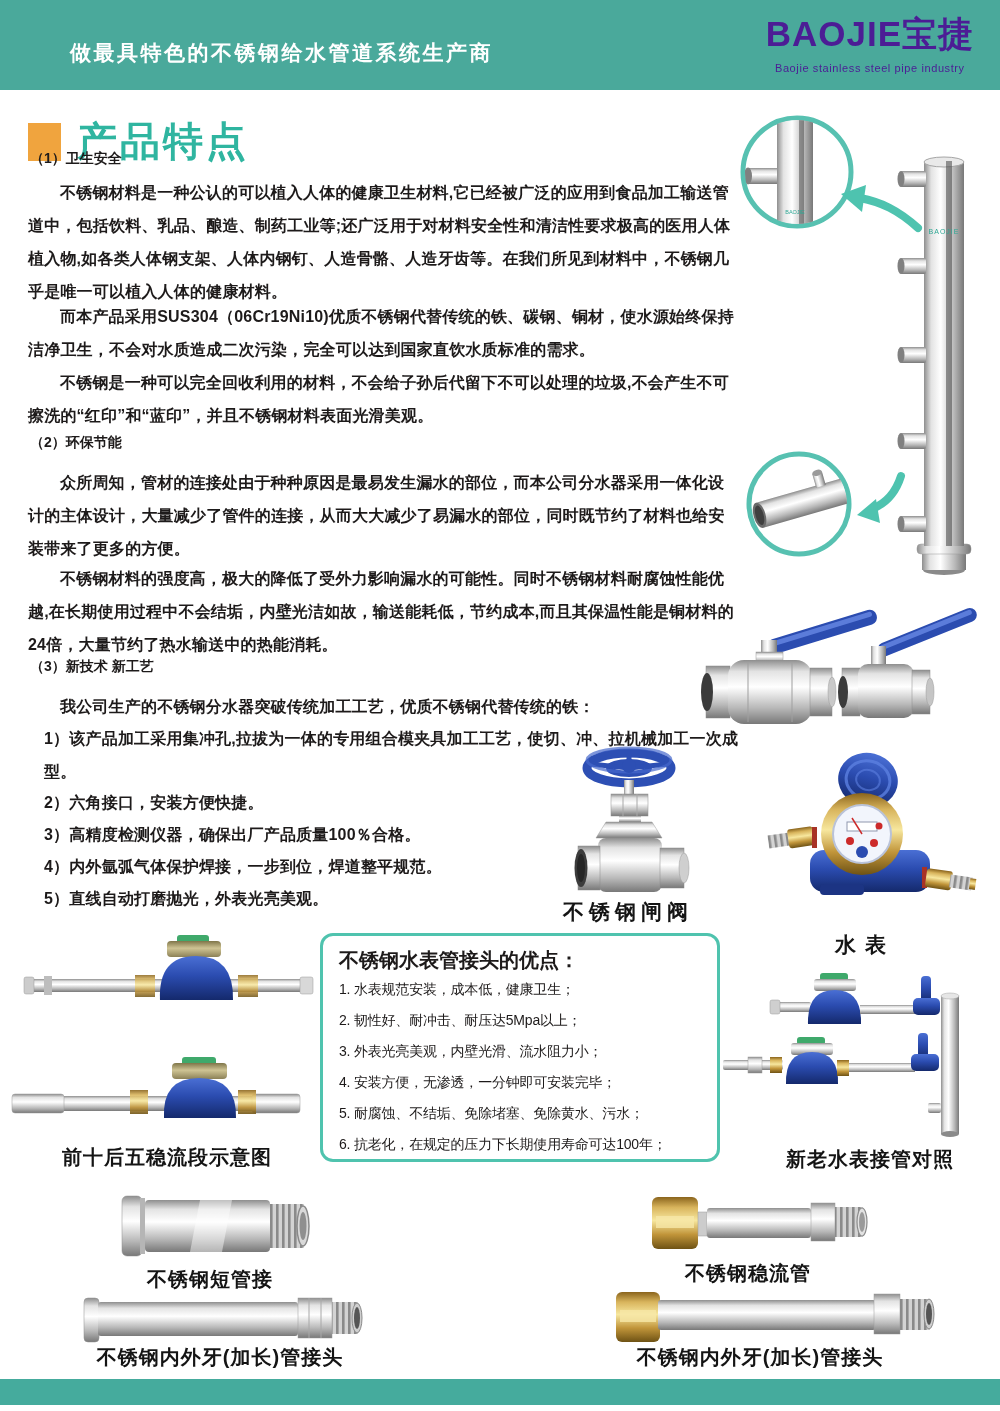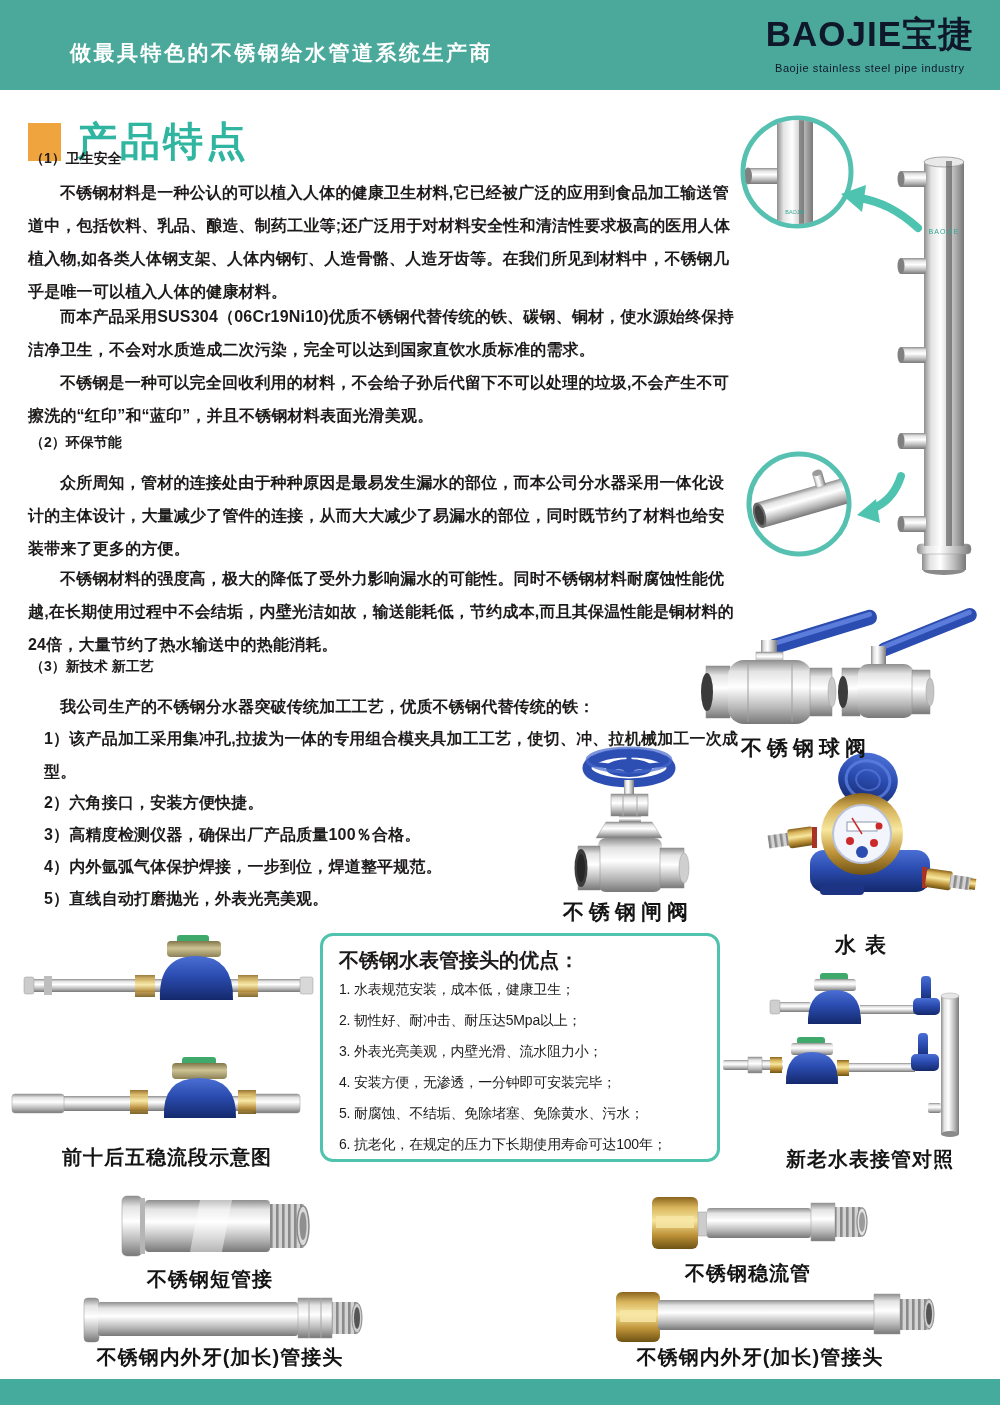--- a/index.html
+++ b/index.html
@@ -3,21 +3,21 @@
 <meta charset="utf-8">
 <style>
   html,body{margin:0;padding:0;background:#ffffff;}
   .page{position:relative;width:1000px;height:1411px;background:#ffffff;overflow:hidden;
         font-family:"Liberation Sans",sans-serif;color:#1d1a1a;}
   .art{position:absolute;left:0;top:0;z-index:1;}
   
   .topbar{position:absolute;left:0;top:0;width:1000px;height:90px;background:#4aa99b;z-index:2;}
   .slogan{position:absolute;left:70px;top:39px;font-size:21px;font-weight:bold;color:#ffffff;
           letter-spacing:2.5px;white-space:nowrap;}
-  .logo{position:absolute;right:26px;top:16px;text-align:center;color:#0f172a;}
+  .logo{position:absolute;right:26px;top:16px;text-align:center;color:#4c1d95;}
   .logo-main{font-size:35px;font-weight:bold;letter-spacing:1px;white-space:nowrap;line-height:36px;}
   .logo-sub{font-size:11px;letter-spacing:.6px;white-space:nowrap;margin-top:10px;}
   
   .title-row{position:absolute;left:28px;top:90px;display:flex;align-items:center;z-index:2;margin-top:24px;}
   .title-square{width:33px;height:38px;background:#f0a43e;display:inline-block;}
   .page-title{margin:0 0 0 16px;font-size:40px;font-weight:bold;color:#2fb5a0;letter-spacing:3px;white-space:nowrap;}
   
   .tb{position:absolute;z-index:2;font-size:16px;line-height:33px;letter-spacing:.2px;color:#1d1a1a;font-weight:700;}
   .h-sec{position:absolute;z-index:2;font-size:14px;font-weight:bold;color:#1d1a1a;white-space:nowrap;}
   .para{text-indent:2em;width:712px;}
@@ -339,21 +339,20 @@
   <div class="benefits">
     <div class="benefits-title">不锈钢水表管接头的优点：</div>
     <div class="benefit-item">1. 水表规范安装，成本低，健康卫生；</div>
     <div class="benefit-item">2. 韧性好、耐冲击、耐压达5Mpa以上；</div>
     <div class="benefit-item">3. 外表光亮美观，内壁光滑、流水阻力小；</div>
     <div class="benefit-item">4. 安装方便，无渗透，一分钟即可安装完毕；</div>
     <div class="benefit-item">5. 耐腐蚀、不结垢、免除堵塞、免除黄水、污水；</div>
     <div class="benefit-item">6. 抗老化，在规定的压力下长期使用寿命可达100年；</div>
   </div>
 
-  <div class="cap cap-lg" style="left:700px;top:734px;width:212px;">不锈钢球阀</div>
   <div class="cap cap-lg" style="left:558px;top:898px;width:140px;">不锈钢闸阀</div>
   <div class="cap cap-lg" style="left:810px;top:898px;width:110px;letter-spacing:9px;margin-top:33px;">水表</div>
   <div class="cap cap-sm" style="left:750px;top:1146px;width:240px;">新老水表接管对照</div>
   <div class="cap cap-sm" style="left:47px;top:1144px;width:240px;">前十后五稳流段示意图</div>
   <div class="cap cap-sm" style="left:110px;top:1266px;width:200px;">不锈钢短管接</div>
   <div class="cap cap-sm" style="left:648px;top:1260px;width:200px;">不锈钢稳流管</div>
   <div class="cap cap-sm" style="left:70px;top:1344px;width:300px;">不锈钢内外牙(加长)管接头</div>
   <div class="cap cap-sm" style="left:610px;top:1344px;width:300px;">不锈钢内外牙(加长)管接头</div>
 
   <footer class="footbar"></footer>

